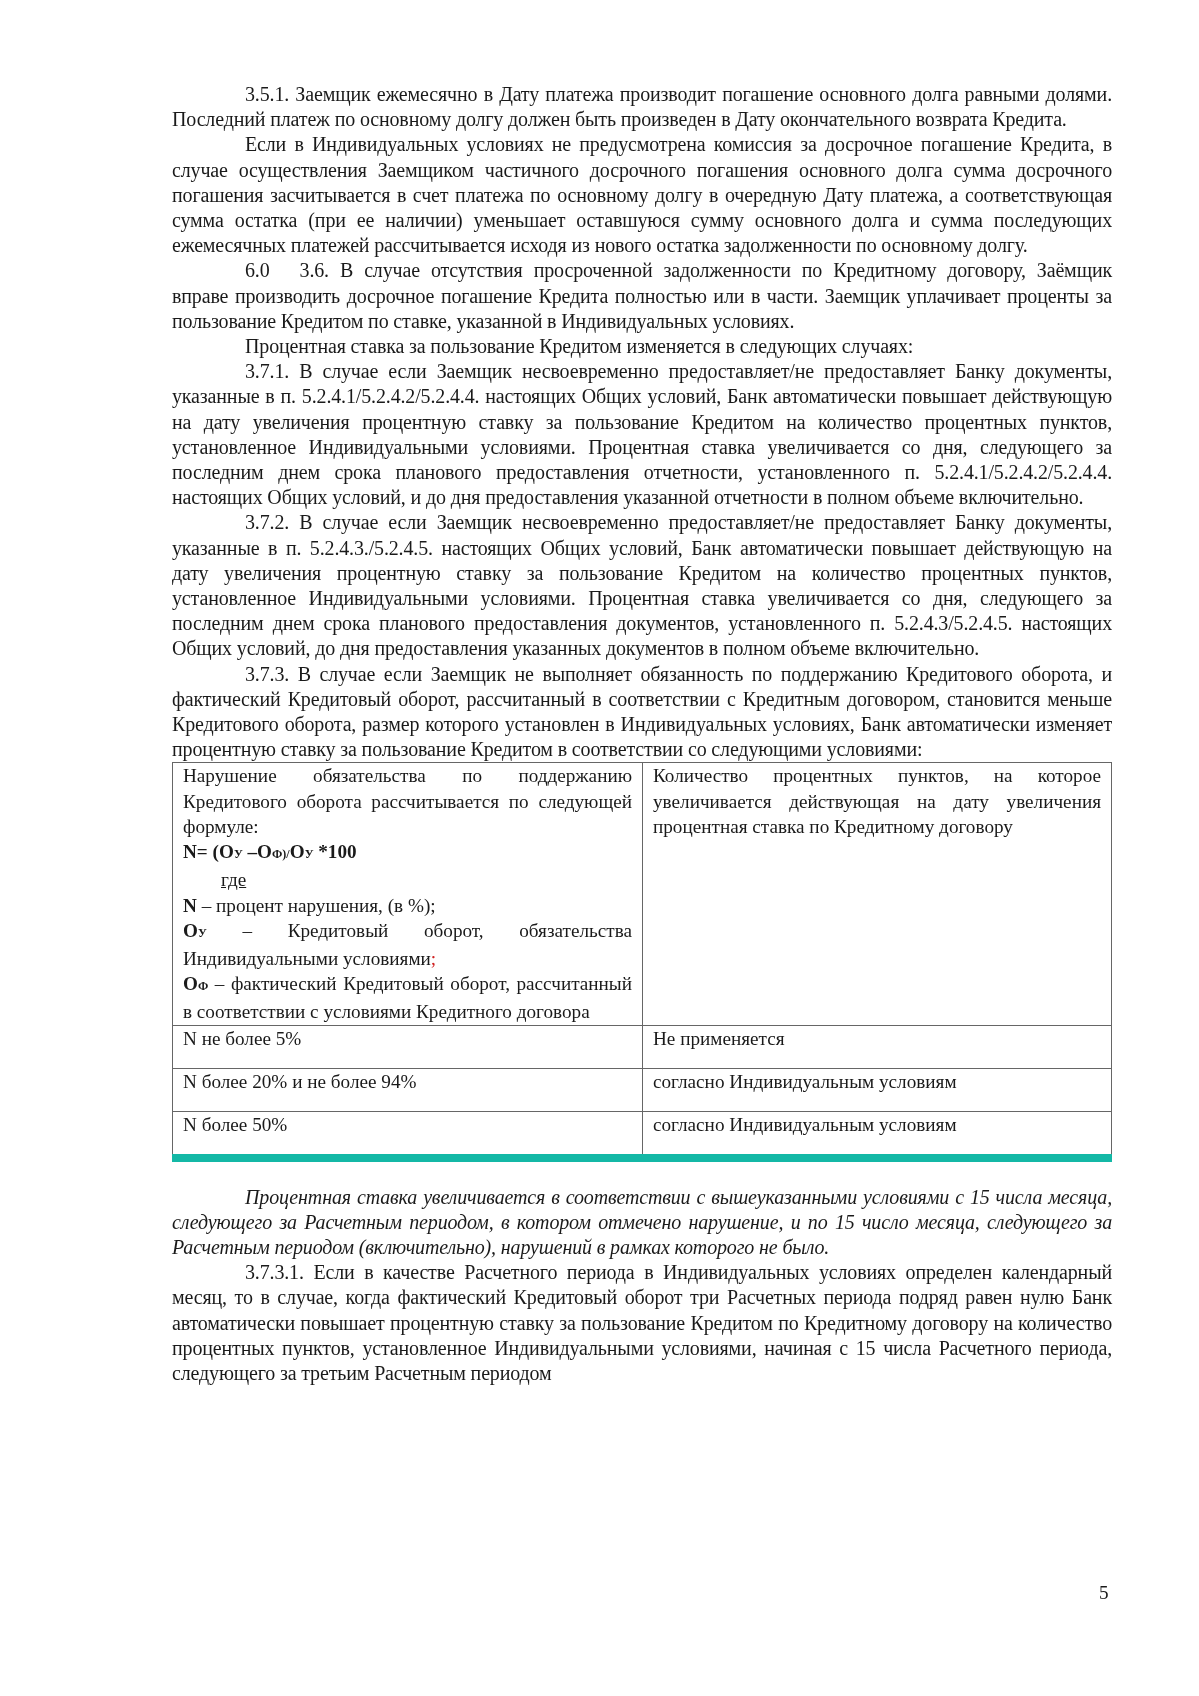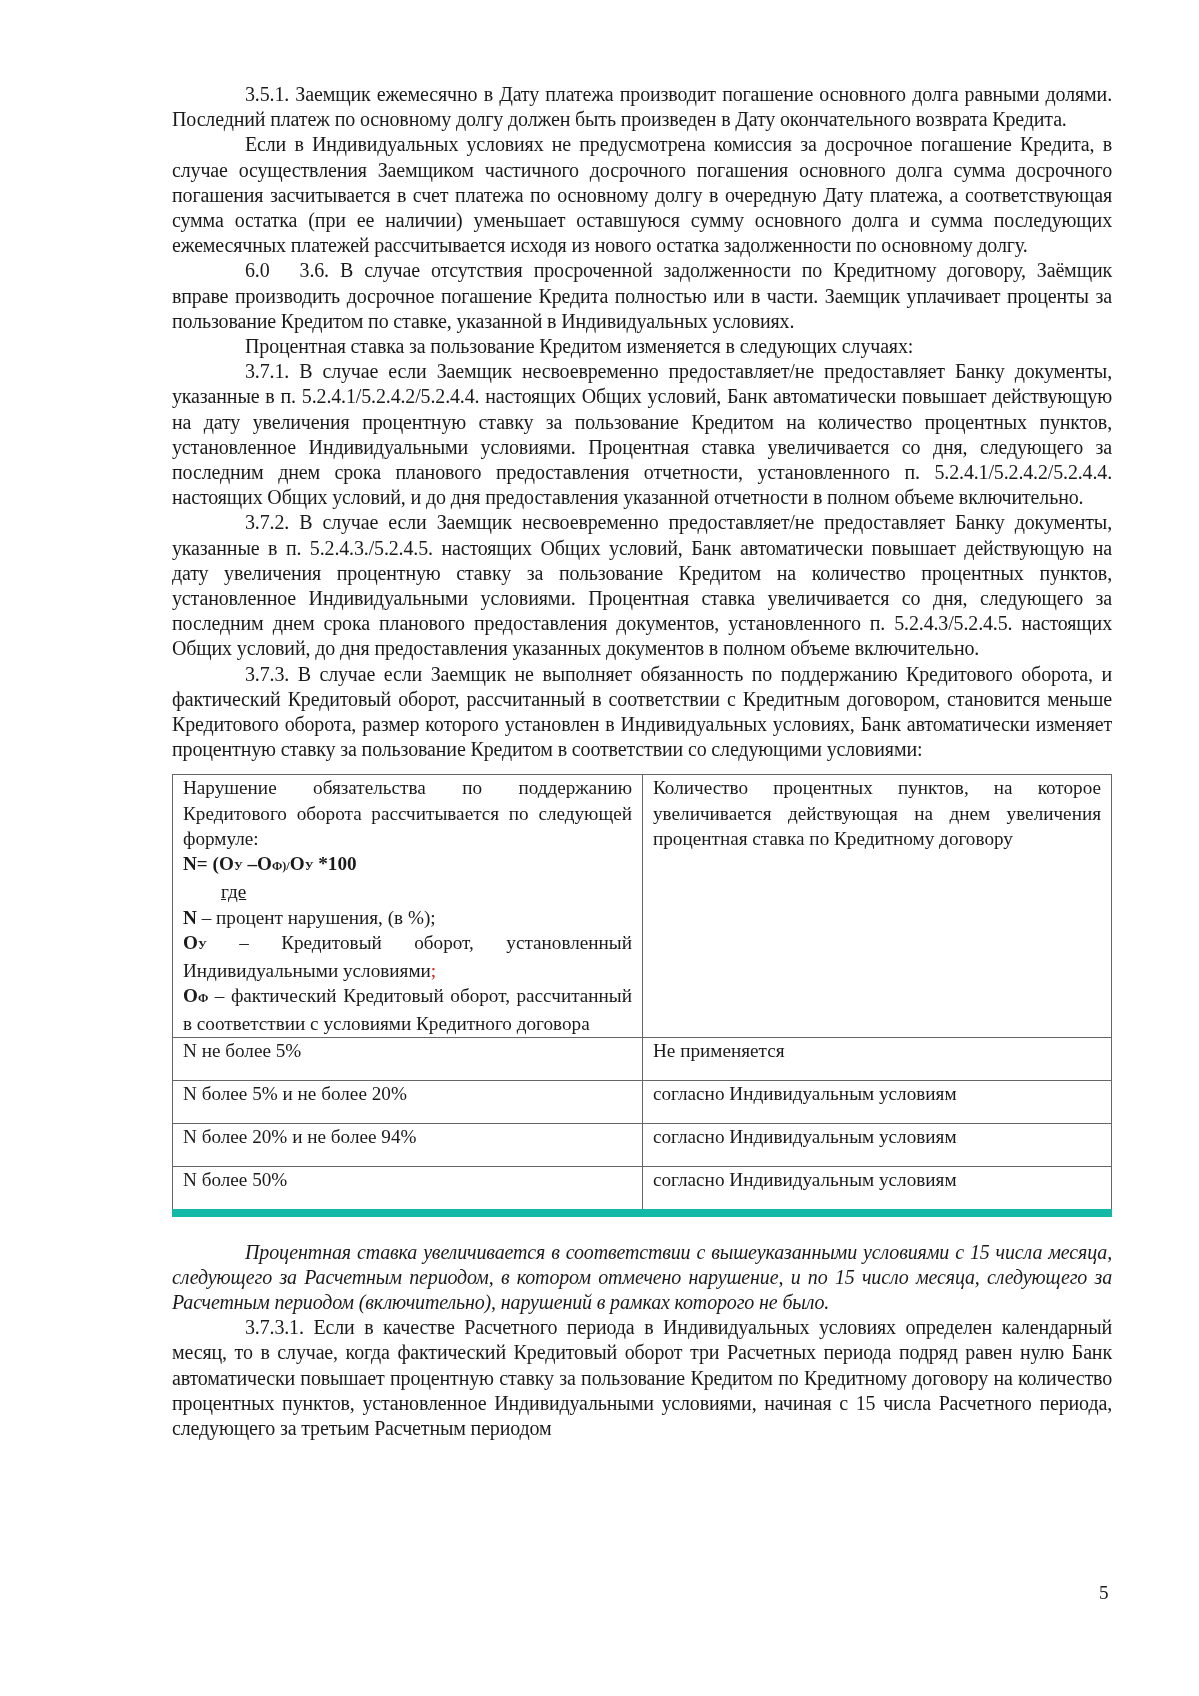--- a/index.html
+++ b/index.html
@@ -23,21 +23,21 @@
       text-align: justify;
       margin: 0;
       text-indent: 73px;
       letter-spacing: -0.15px;
     }
     .p.last-left { text-align-last: left; }
     .tab { display: inline-block; width: 30px; text-indent: 0; }
     table.rate {
       border-collapse: collapse;
       width: 940px;
-      margin-top: 12px;
+      margin-top: 0px;
       font-size: 19.2px;
       line-height: 25.2px;
     }
     table.rate td {
       border: 1.5px solid #666;
       vertical-align: top;
       padding: 0 10px 0 10px;
     }
     table.rate td.c1 { width: 449px; text-align: justify; }
     table.rate td.c2 { text-align: justify; }
@@ -71,32 +71,28 @@
   <p class="p last-left">3.7.3.  В случае если Заемщик не выполняет обязанность по поддержанию Кредитового оборота, и фактический Кредитовый оборот, рассчитанный в соответствии с Кредитным договором, становится меньше Кредитового оборота, размер которого установлен в Индивидуальных условиях, Банк автоматически изменяет процентную ставку за пользование Кредитом в соответствии со следующими условиями:</p>
 
   <table class="rate">
     <tbody>
         <tr class="head">
       <td class="c1">
         <span>Нарушение обязательства по поддержанию Кредитового оборота рассчитывается по следующей формуле:</span><br>
         <span class="b"><span>N= (O</span><span class="sub">У</span><span> –O</span><span class="sub">Ф)/</span><span>O</span><span class="sub">У</span><span> *100</span></span><br>
         <span class="indent">где</span>
         <span><span class="b">N</span><span> – процент нарушения, (в %);</span></span><br>
-        <span><span class="b">O</span><span class="sub">У</span><span> – Кредитовый оборот, установленный Индивидуальными условиями</span><span class="red">;</span></span><br>
+        <span><span class="b">O</span><span class="sub">У</span><span> – Кредитовый оборот, обязательства Индивидуальными условиями</span><span class="red">;</span></span><br>
         <span><span class="b">O</span><span class="sub">Ф</span><span> – фактический Кредитовый оборот, рассчитанный в соответствии с условиями Кредитного договора</span></span>
       </td>
-      <td class="c2">Количество процентных пунктов, на которое увеличивается действующая на днем увеличения процентная ставка по Кредитному договору</td>
+      <td class="c2">Количество процентных пунктов, на которое увеличивается действующая на дату увеличения процентная ставка по Кредитному договору</td>
     </tr>
     <tr class="row">
       <td class="c1">N не более 5%</td>
       <td class="c2">Не применяется</td>
-    </tr>
-    <tr class="row">
-      <td class="c1">N более 5% и не более 20%</td>
-      <td class="c2">согласно Индивидуальным условиям</td>
     </tr>
     <tr class="row">
       <td class="c1">N более 20% и не более 94%</td>
       <td class="c2">согласно Индивидуальным условиям</td>
     </tr>
     <tr class="row">
       <td class="c1">N более 50%</td>
       <td class="c2">согласно Индивидуальным условиям</td>
     </tr>
   </tbody>

